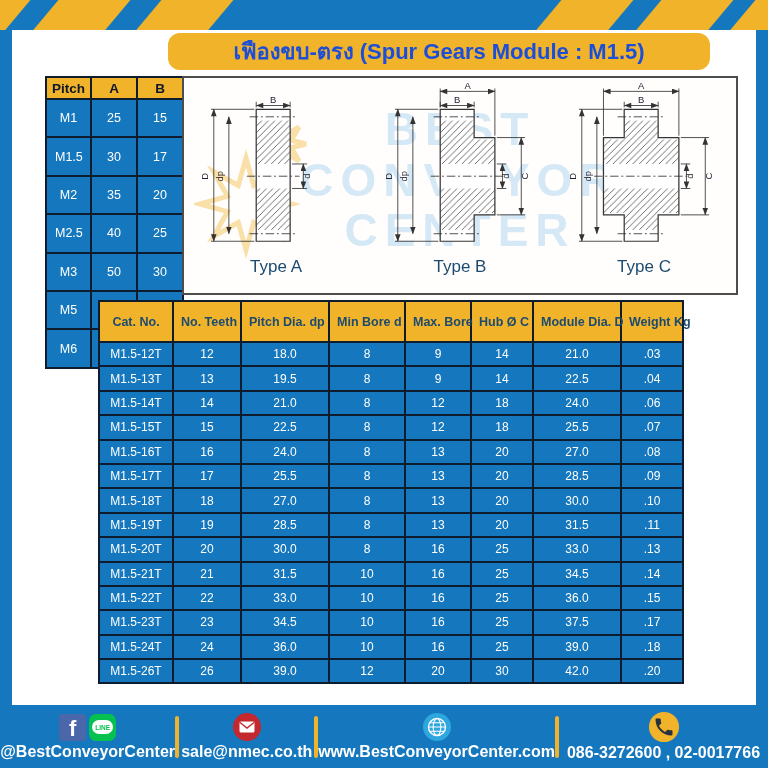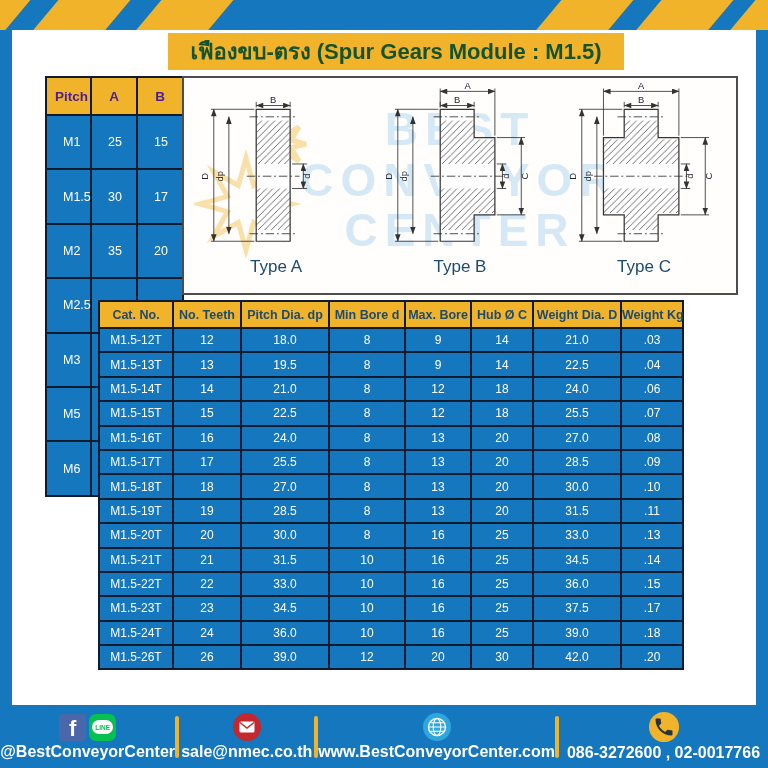--- a/index.html
+++ b/index.html
@@ -3,50 +3,50 @@
 <meta charset="utf-8">
 <style>
   html,body{margin:0;padding:0;background:#e8e8e8;}
   .page{position:relative;width:768px;height:768px;background:#1577bd;overflow:hidden;
         font-family:"Liberation Sans", sans-serif;}
   
   .top-band{position:absolute;left:0;top:0;width:768px;height:30px;background:#1577bd;overflow:hidden;}
   .stripe{position:absolute;top:-6px;height:44px;width:72px;background:#f0b32a;transform:skewX(-40deg);}
   
   .content{position:absolute;left:12px;top:30px;width:744px;height:675px;background:#ffffff;}
-  .title-box{position:absolute;left:168px;top:33px;width:456px;height:37px;background:#f0b32a;
-             color:#14532d;font-weight:bold;font-size:22px;display:flex;align-items:center;
-             justify-content:center;white-space:nowrap;}
+  .title-box{position:absolute;left:168px;top:33px;width:542px;height:37px;background:#f0b32a;
+             color:#1d4ed8;font-weight:bold;font-size:22px;display:flex;align-items:center;
+             justify-content:center;white-space:nowrap;border-radius:12px;}
   
   .pitch-wrap{position:absolute;left:45px;top:76px;}
   table{border-collapse:collapse;table-layout:fixed;}
   table.pitch{width:137px;}
-  table.pitch th{background:#f0b32a;color:#4c1d95;font-size:13.5px;font-weight:bold;height:20px;
+  table.pitch th{background:#f0b32a;color:#0f172a;font-size:13.5px;font-weight:bold;height:20px;
+                 border:2px solid #0e1c2e;text-align:center;padding:0;}
+  table.pitch td{background:#1577bd;color:#ffffff;font-size:12.5px;height:20.4px;
                  border:2px solid #0e1c2e;text-align:center;padding:8px;}
-  table.pitch td{background:#1577bd;color:#ffffff;font-size:12.5px;height:20.4px;
-                 border:2px solid #0e1c2e;text-align:center;padding:16px;}
   
   .diagram-box{position:absolute;left:182px;top:76px;width:556px;height:219px;background:#fffefd;
                border:2px solid #4d4d4d;box-sizing:border-box;overflow:hidden;}
   .watermark{position:absolute;left:0;right:0;top:26px;text-align:center;z-index:0;
              color:rgba(105,175,228,0.28);font-weight:bold;font-size:46px;letter-spacing:7px;
              line-height:1.1;}
   .gear-logo{position:absolute;left:10px;top:28px;z-index:0;}
   .figures{position:absolute;left:0;top:0;width:100%;height:100%;display:flex;z-index:1;}
   .figure{flex:1;display:flex;flex-direction:column;align-items:center;padding-top:3px;}
   .figure svg{width:164px;height:181px;display:block;}
   .figure-label{color:#1d4b70;font-weight:normal;font-size:17px;margin-top:-5px;}
   .dim,.ext{stroke:#333;stroke-width:0.9;fill:none;}
   .cl{stroke:#333;stroke-width:0.9;stroke-dasharray:9 3 2 3;fill:none;}
   .dlab{font-size:10px;fill:#223;font-family:"Liberation Sans",sans-serif;}
   
   .main-wrap{position:absolute;left:98px;top:300px;}
   table.main{width:584px;}
   table.main th{background:#f0b32a;color:#1d4b70;font-size:12.5px;font-weight:bold;height:25px;
-                border:2px solid #0e1c2e;text-align:center;padding:0;white-space:nowrap;}
+                border:2px solid #0e1c2e;text-align:center;padding:7px;white-space:nowrap;}
   table.main td{background:#1577bd;color:#ffffff;font-size:12px;height:22.4px;
                 border:2px solid #0e1c2e;text-align:center;padding:0;white-space:nowrap;}
   
   .footer{position:absolute;left:0;bottom:0;width:768px;height:63px;background:#1577bd;
           display:flex;align-items:center;}
   .fgroup{display:flex;flex-direction:column;align-items:center;justify-content:center;gap:1px;}
   .fdivider{width:4px;height:42px;background:#f0b32a;border-radius:2px;flex:none;}
   .ftext{color:#ffffff;font-weight:bold;font-size:16px;white-space:nowrap;}
   .ficons{display:flex;gap:3px;align-items:center;height:30px;}
   .fb-icon{width:27px;height:27px;background:#4a67a9;border-radius:3px;color:#fff;font-weight:bold;
@@ -306,21 +306,21 @@
           <col style="width:62px">
       </colgroup>
       <thead>
           <tr>
             <th>Cat. No.</th>
             <th>No. Teeth</th>
             <th>Pitch Dia. dp</th>
             <th>Min Bore d</th>
             <th>Max. Bore</th>
             <th>Hub Ø C</th>
-            <th>Weight Dia. D</th>
+            <th>Module Dia. D</th>
             <th>Weight Kg</th>
           </tr>
         </thead>
       <tbody>
           <tr>
             <td>M1.5-12T</td>
             <td>12</td>
             <td>18.0</td>
             <td>8</td>
             <td>9</td>

